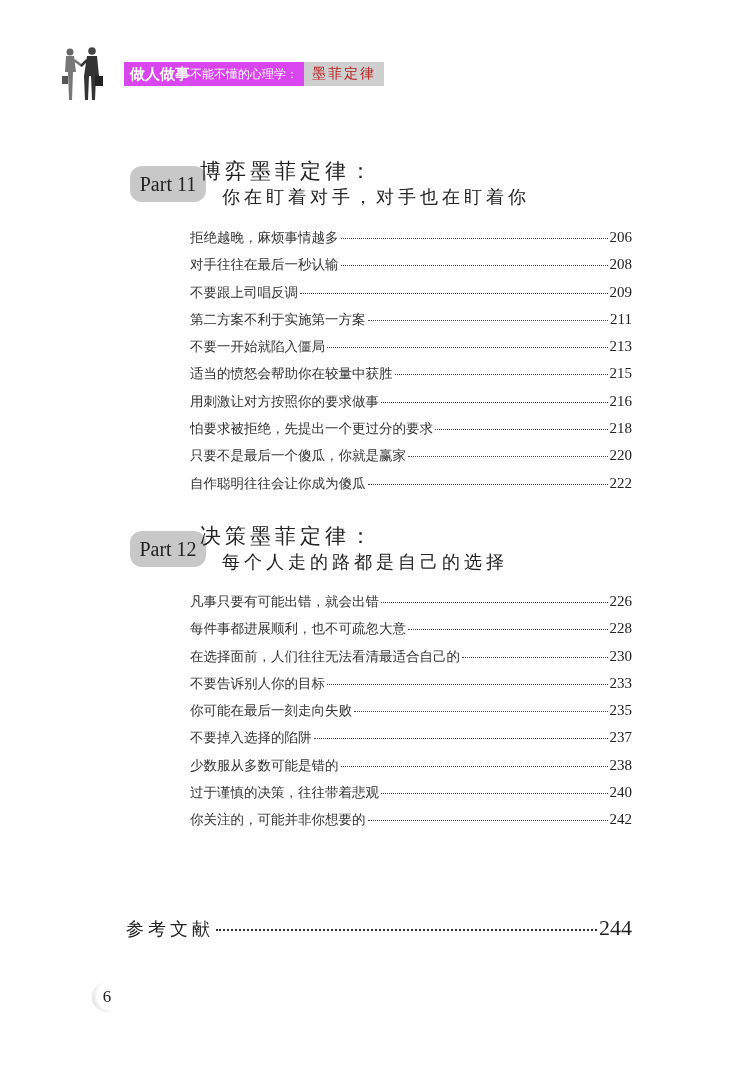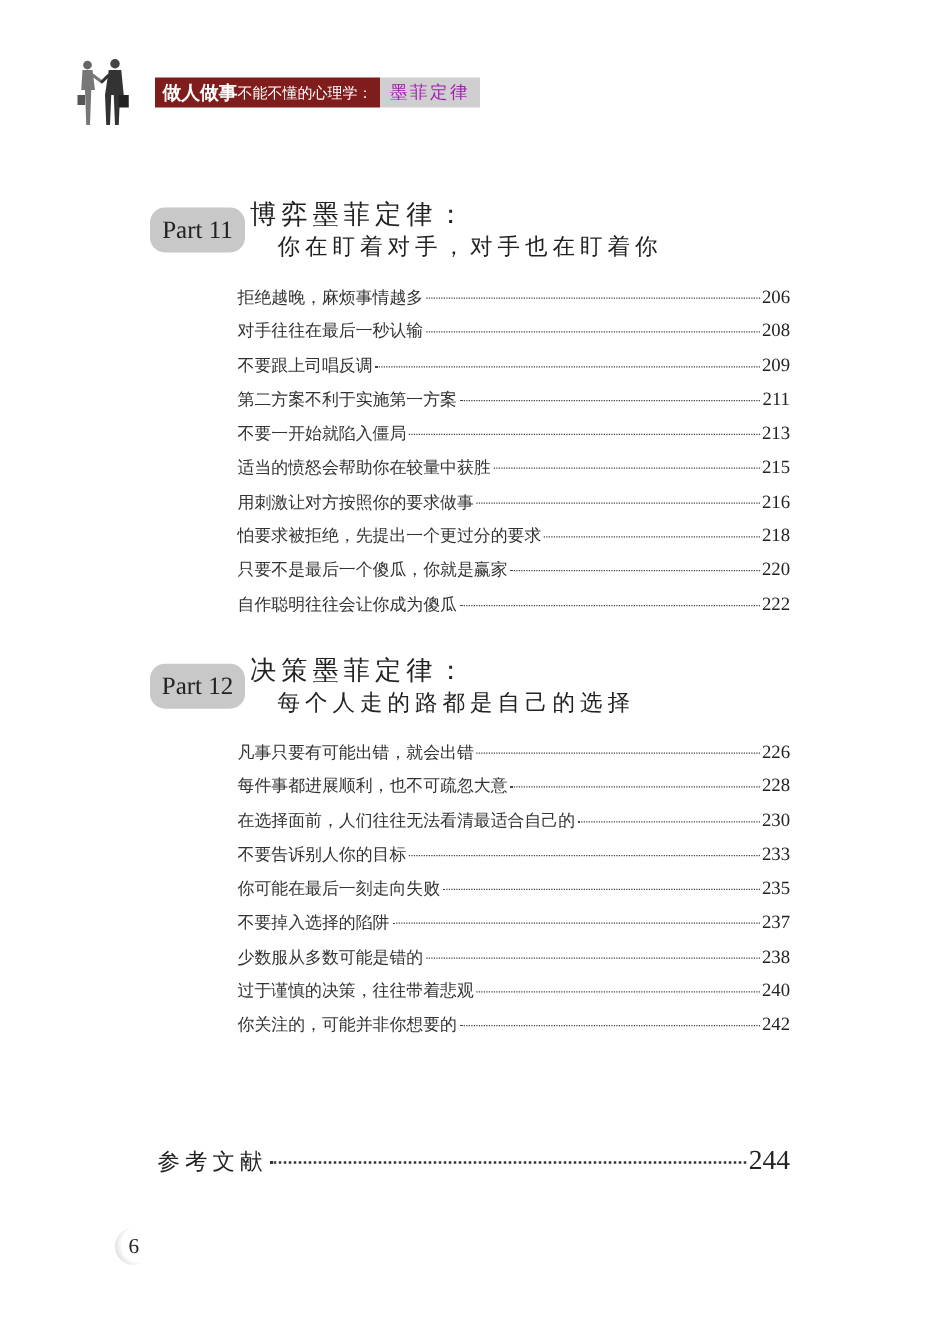--- a/index.html
+++ b/index.html
@@ -3,29 +3,29 @@
   <meta charset="utf-8">
   <style>
     html, body { margin: 0; padding: 0; background: #ffffff; }
     body { width: 750px; height: 1068px; position: relative; overflow: hidden;
            font-family: "DejaVu Serif", "Liberation Serif", serif; color: #222; }
 
     
     .header { position: absolute; left: 58px; top: 46px; height: 56px; width: 360px; }
     .figures { position: absolute; left: 0; top: 0; width: 46px; height: 56px; }
     .banner { position: absolute; left: 66px; top: 16px; height: 24px; display: flex; align-items: stretch; }
-    .banner-dark { background: #7f1d1d; color: #fff; font-family: "DejaVu Sans", sans-serif;
+    .banner-dark { background: #d946ef; color: #fff; font-family: "DejaVu Sans", sans-serif;
                    font-size: 15px; font-weight: bold; padding: 0 6px; display: flex; align-items: center; letter-spacing: 0; }
     .banner-dark .small { font-size: 12px; font-weight: normal; }
-    .banner-light { background: #cfcfcf; color: #a21caf; font-family: "DejaVu Sans", sans-serif;
+    .banner-light { background: #cfcfcf; color: #b91c1c; font-family: "DejaVu Sans", sans-serif;
                     font-size: 14px; padding: 0 8px; display: flex; align-items: center; letter-spacing: 2px; }
 
     
     .part { position: absolute; left: 118px; width: 440px; height: 60px; }
-    .part-badge { position: absolute; left: 2px; top: 8px; width: 76px; height: 36px;
+    .part-badge { position: absolute; left: 12px; top: 8px; width: 76px; height: 36px;
                   background: #c8c8c8; border-radius: 12px; font-family: "Liberation Serif", serif;
                   font-size: 20px; color: #222; display: flex; align-items: center; justify-content: center; }
     .part-title { position: absolute; left: 82px; top: 0; font-family: "DejaVu Sans", sans-serif;
                   font-size: 21px; letter-spacing: 4px; line-height: 26px; color: #222; }
     .part-sub { position: absolute; left: 104px; top: 26px; font-family: Liberation Serif, serif;
                 font-size: 18px; letter-spacing: 4px; line-height: 26px; color: #222; }
 
     
     .toc { position: absolute; left: 190px; width: 442px; }
     .entry { display: flex; align-items: baseline; height: 27.3px; font-size: 14px; }

